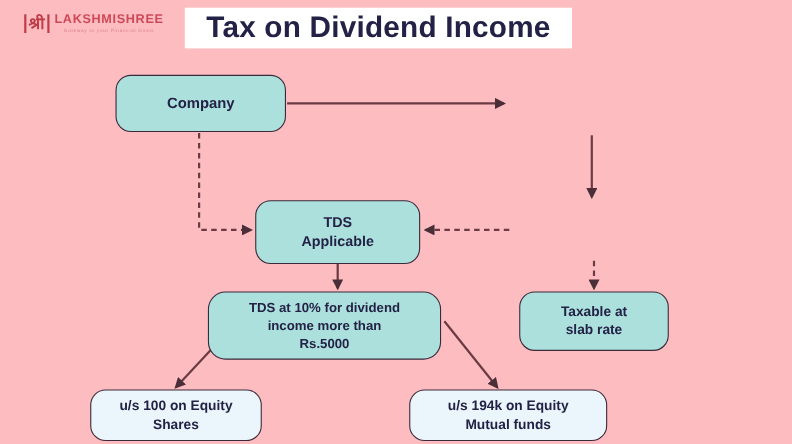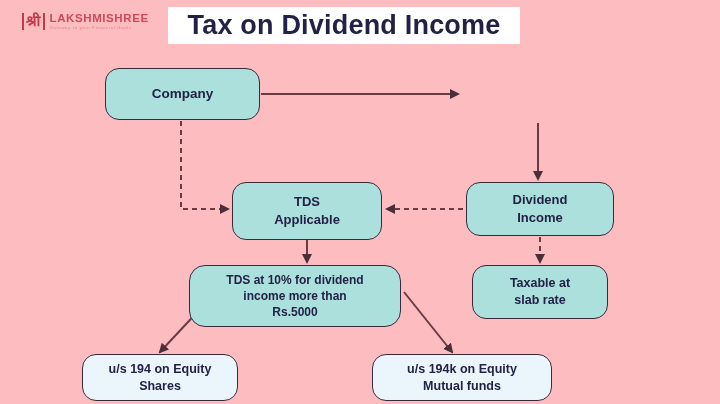--- a/index.html
+++ b/index.html
@@ -37,20 +37,21 @@
     border-right: 2px solid #b32030;
     padding: 0 2px;
     line-height: 17px;
     font-family: "DejaVu Sans", sans-serif;
   }
   #logo .words {
     margin-left: 5px;
     display: flex;
     flex-direction: column;
     justify-content: center;
+    text-align: center;
   }
   #logo .brand {
     font-size: 11.5px;
     letter-spacing: 0.6px;
     color: #c43040;
     font-weight: bold;
     line-height: 12px;
   }
   #logo .tagline {
     font-size: 4.2px;
@@ -158,38 +159,34 @@
   <div id="node-company" class="node teal">
     <span class="label">Company</span>
   </div>
 
 
   <div id="node-tds-applicable" class="node teal">
     <span class="label">TDS
 Applicable</span>
   </div>
 
-  <div id="node-dividend" class="node teal">
-    <span class="label">Dividend
-Income</span>
-  </div>
 
   <div id="node-tds-rate" class="node teal">
     <span class="label">TDS at 10% for dividend
 income more than
 Rs.5000</span>
   </div>
 
   <div id="node-taxable" class="node teal">
     <span class="label">Taxable at
 slab rate</span>
   </div>
 
   <div id="node-194" class="node pale">
-    <span class="label">u/s 194 on Equity
+    <span class="label">u/s 100 on Equity
 Shares</span>
   </div>
 
   <div id="node-194k" class="node pale">
     <span class="label">u/s 194k on Equity
 Mutual funds</span>
   </div>
 
 </div>
 

